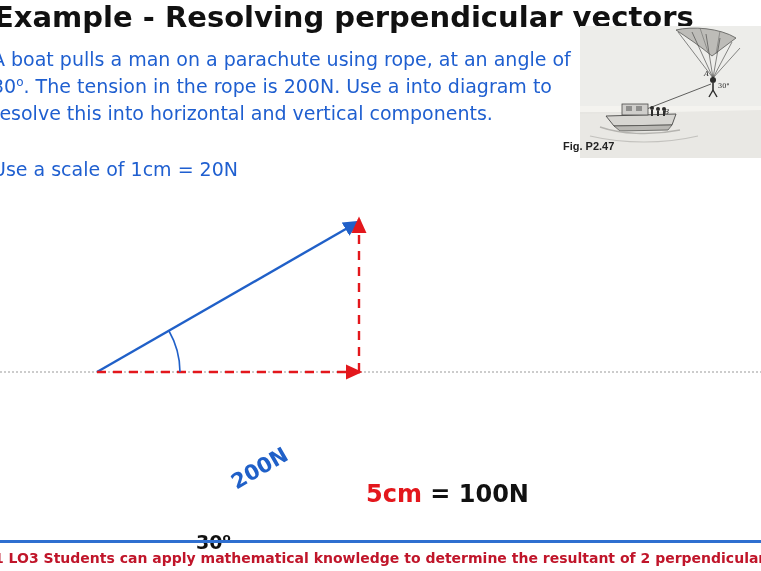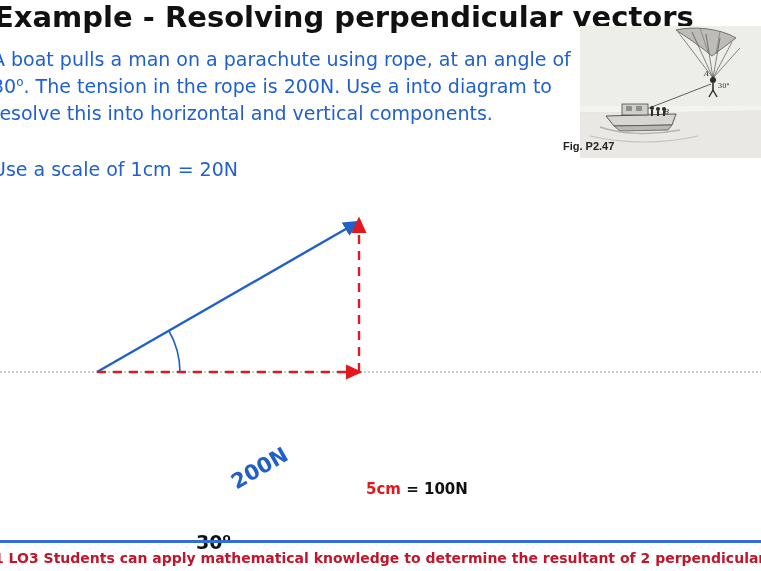--- a/index.html
+++ b/index.html
@@ -105,21 +105,21 @@
     font-size: 19px;
     color: #111111;
   }
   .lbl-30 .sup2 {
     font-size: 12px;
     vertical-align: super;
   }
   .lbl-5cm {
     left: 366px;
     top: 285px;
-    font-size: 15px;
+    font-size: 24px;
     color: #111111;
   }
   .lbl-5cm .red {
     color: #e3171c;
   }
   
   .footer-rule {
     position: absolute;
     left: 0;
     top: 540px;

